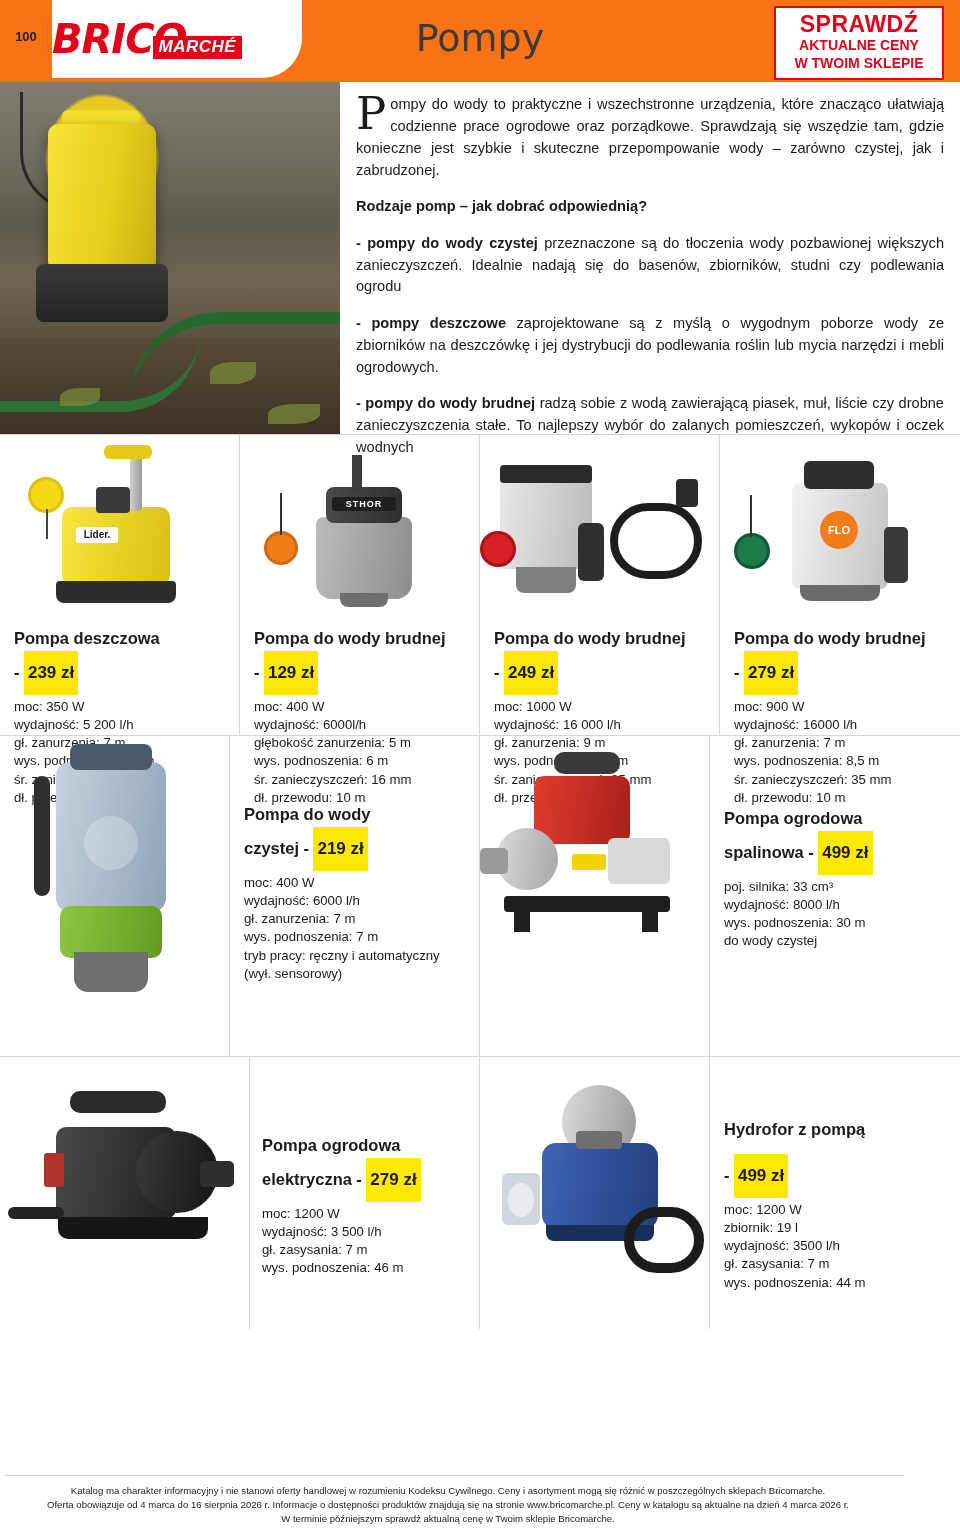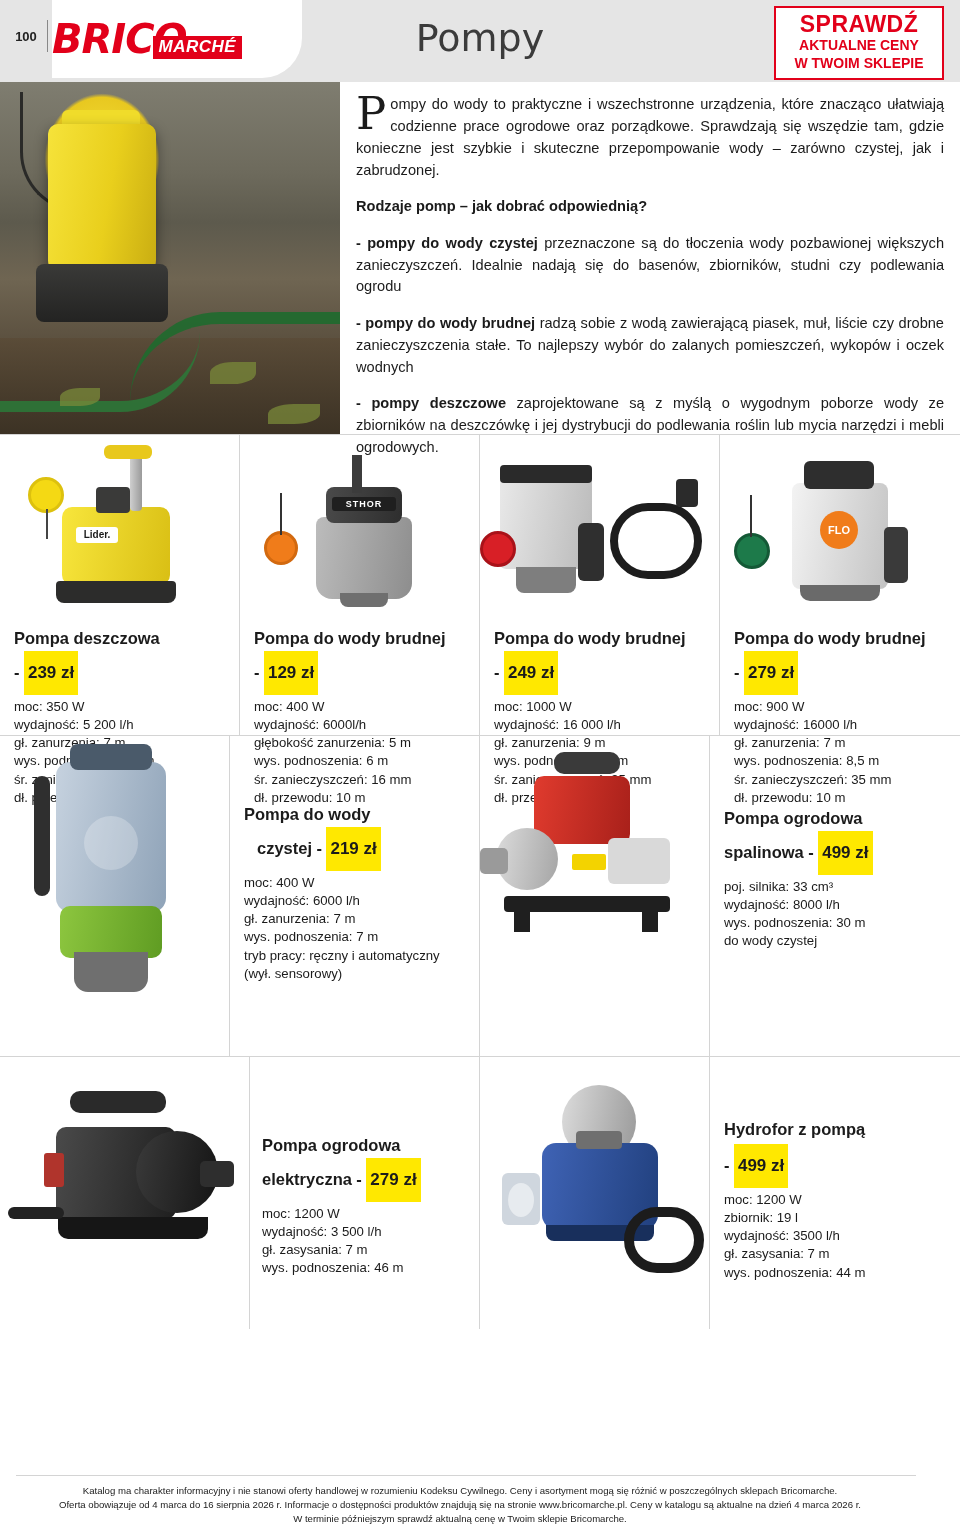--- a/index.html
+++ b/index.html
@@ -11,21 +11,21 @@
     background: #ffffff;
     color: #1a1a1a;
     position: relative;
     overflow: hidden;
   }
 
   
   .header {
     position: relative;
     height: 82px;
-    background: #e5e5e5;
+    background: #f97316;
   }
   .page-num-box {
     position: absolute;
     left: 0; top: 8px;
     width: 52px; height: 56px;
     display: flex; align-items: center; justify-content: center;
     font-size: 13px; font-weight: bold; color: #222;
   }
   .page-num-box:after {
     content: "";
@@ -238,21 +238,21 @@
 
   
   .row3 .cell-img-left { width: 250px; height: 272px; position: relative; }
   .row3 .cell-txt { width: 230px; height: 272px; padding: 78px 12px 0 12px; }
   .row3 .cell-img-right { width: 230px; height: 272px; position: relative; }
   .row3 .cell-txt2 { width: 250px; height: 272px; padding: 62px 14px 0 14px; }
 
   
   .footer {
     position: absolute;
-    left: 16px; bottom: 0;
+    left: 4px; bottom: 0;
     width: 900px;
     padding: 8px 40px 10px 28px;
     border-top: 1px solid #d4d4d4;
     text-align: center;
     font-size: 9.6px;
     line-height: 1.45;
     color: #222;
   }
 
   
@@ -294,24 +294,24 @@
   <div class="intro-text">
     <p class="intro-p" style="margin-top:0;">
       <span class="dropcap">P</span>
       <span>ompy do wody to praktyczne i wszechstronne urządzenia, które znacząco ułatwiają codzienne prace ogrodowe oraz porządkowe. Sprawdzają się wszędzie tam, gdzie konieczne jest szybkie i skuteczne przepompowanie wody – zarówno czystej, jak i zabrudzonej.</span>
     </p>
     <div class="intro-sub">Rodzaje pomp – jak dobrać odpowiednią?</div>
     <p class="intro-p">
       <span class="b">- pompy do wody czystej</span><span> przeznaczone są do tłoczenia wody pozbawionej większych zanieczyszczeń. Idealnie nadają się do basenów, zbiorników, studni czy podlewania ogrodu</span>
     </p>
     <p class="intro-p">
-      <span class="b">- pompy do wody brudnej</span><span> radzą sobie z wodą zawierającą piasek, muł, liście czy drobne zanieczyszczenia stałe. To najlepszy wybór do zalanych pomieszczeń, wykopów i oczek wodnych</span>
+      <span class="b">- pompy deszczowe</span><span> zaprojektowane są z myślą o wygodnym poborze wody ze zbiorników na deszczówkę i jej dystrybucji do podlewania roślin lub mycia narzędzi i mebli ogrodowych.</span>
     </p>
     <p class="intro-p">
-      <span class="b">- pompy deszczowe</span><span> zaprojektowane są z myślą o wygodnym poborze wody ze zbiorników na deszczówkę i jej dystrybucji do podlewania roślin lub mycia narzędzi i mebli ogrodowych.</span>
+      <span class="b">- pompy do wody brudnej</span><span> radzą sobie z wodą zawierającą piasek, muł, liście czy drobne zanieczyszczenia stałe. To najlepszy wybór do zalanych pomieszczeń, wykopów i oczek wodnych</span>
     </p>
   </div>
 </div>
 
 <div class="row row1">
 
   <div class="cell">
     <div class="img-area">
       <div class="sh r10" style="left:62px; top:72px; width:108px; height:78px; background:linear-gradient(100deg,#f8e63c,#d9bf14);"></div>
       <div class="sh" style="left:56px; top:146px; width:120px; height:22px; background:#2c2c2b; border-radius:4px 4px 8px 8px;"></div>
@@ -428,21 +428,21 @@
     <div class="sh" style="left:56px; top:26px; width:110px; height:150px; background:linear-gradient(100deg,#c6d2df,#8fa3b8); border-radius:14px;"></div>
     <div class="sh" style="left:70px; top:8px; width:82px; height:26px; background:#4a5a6a; border-radius:8px;"></div>
     <div class="sh" style="left:34px; top:40px; width:16px; height:120px; background:#2f2f2f; border-radius:8px;"></div>
     <div class="sh" style="left:60px; top:170px; width:102px; height:52px; background:linear-gradient(100deg,#8dc63f,#5f9c22); border-radius:10px;"></div>
     <div class="sh" style="left:74px; top:216px; width:74px; height:40px; background:#6f6f6f; border-radius:0 0 14px 14px;"></div>
     <div class="sh r50" style="left:84px; top:80px; width:54px; height:54px; background:rgba(255,255,255,.25);"></div>
   </div>
 
   <div class="cell cell-txt">
     <div class="prod-title">Pompa do wody</div>
-    <div style="margin-top:2px;margin-left:13px;">
+    <div style="margin-top:2px;">
       <span class="prod-title">czystej</span>
       <span class="prod-title">-</span>
       <span class="price">219 zł</span>
     </div>
     <div class="specs">
       <div>moc: 400 W</div>
       <div>wydajność: 6000 l/h</div>
       <div>gł. zanurzenia: 7 m</div>
       <div>wys. podnoszenia: 7 m</div>
       <div>tryb pracy: ręczny i automatyczny</div>
@@ -510,21 +510,21 @@
     <div class="sh" style="left:62px; top:86px; width:116px; height:86px; background:linear-gradient(100deg,#3f63b5,#21407e); border-radius:14px;"></div>
     <div class="sh" style="left:22px; top:116px; width:38px; height:52px; background:#cfd6de; border-radius:6px;"></div>
     <div class="sh r50" style="left:28px; top:126px; width:26px; height:34px; background:rgba(255,255,255,.5);"></div>
     <div class="sh" style="left:66px; top:168px; width:108px; height:16px; background:#182f5c; border-radius:0 0 8px 8px;"></div>
     <div class="sh" style="left:144px; top:150px; width:80px; height:66px; border:10px solid #1c1c1c; border-radius:40px;"></div>
     <div class="sh" style="left:96px; top:74px; width:46px; height:18px; background:#6f6f6f; border-radius:4px;"></div>
   </div>
 
   <div class="cell cell-txt2">
     <div class="prod-title">Hydrofor z pompą</div>
-    <div style="margin-top:4px;">
+    <div style="margin-top:14px;">
       <span class="prod-title">-</span>
       <span class="price">499 zł</span>
     </div>
     <div class="specs">
       <div>moc: 1200 W</div>
       <div>zbiornik: 19 l</div>
       <div>wydajność: 3500 l/h</div>
       <div>gł. zasysania: 7 m</div>
       <div>wys. podnoszenia: 44 m</div>
     </div>

